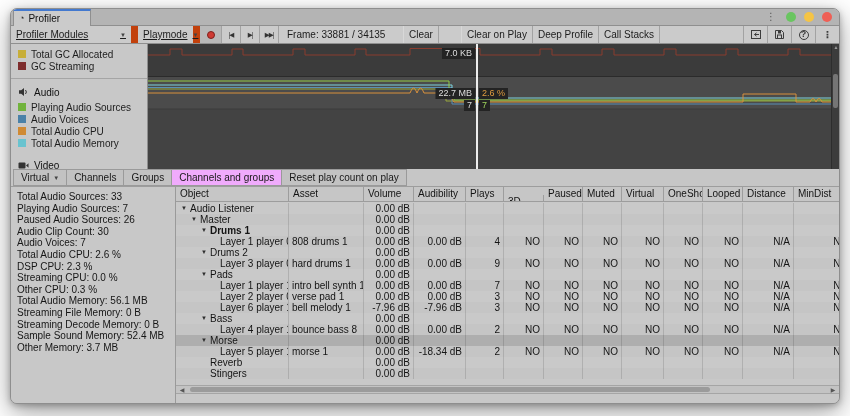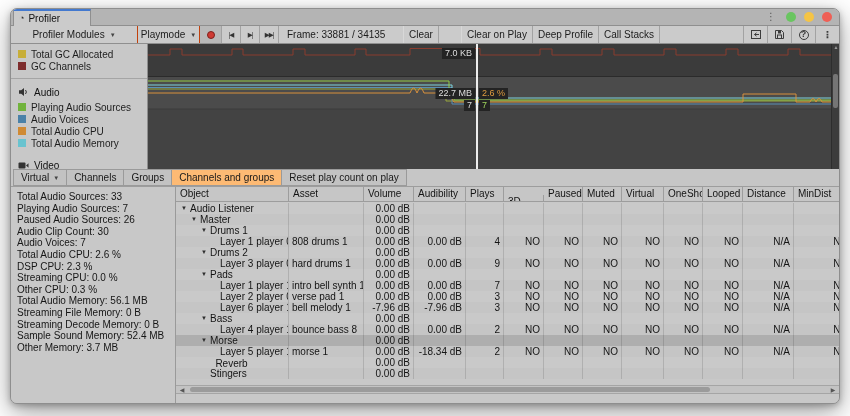--- a/index.html
+++ b/index.html
@@ -13,21 +13,21 @@
   .wtab{position:absolute;left:2px;top:0;height:17px;width:78px;background:#cbcbcb;border:1px solid #8f8f8f;border-bottom:none;
     border-top:2px solid #4379cf;display:flex;align-items:center;padding:0 5px;font-size:10px;color:#111;}
   .wtab .ticon{font-size:9px;margin-right:4px;color:#333;line-height:1;}
   .wcontrols{position:absolute;right:7px;top:3px;display:flex;align-items:center;gap:8px;}
   .wkebab{color:#5a5a5a;font-size:10px;line-height:1;margin-right:2px;}
   .dot{width:10px;height:10px;border-radius:50%;}
   
   .toolbar{position:absolute;left:0;top:17px;right:0;height:18px;background:#cbcbcb;border-bottom:1px solid #8f8f8f;
     display:flex;align-items:stretch;font-size:10px;color:#1c1c1c;}
   .tb{display:flex;align-items:center;padding:0 5px;white-space:nowrap;}
-  .dd{justify-content:center;border-right:1px solid #c2410c;}
+  .dd{justify-content:space-between;border-right:7px solid #c2410c;text-decoration:underline;}
   .caret{font-size:6px;color:#444;margin-left:5px;}
   .tbtn{border-right:1px solid #a2a2a2;cursor:default;}
   .recbtn{width:22px;justify-content:center;background:#b9b9b9;border-right:1px solid #a2a2a2;}
   .recdot{width:8px;height:8px;border-radius:50%;background:#cf3a33;border:1px solid #7e221d;}
   .transport{width:19px;justify-content:center;font-size:6.5px;color:#333;border-right:1px solid #a2a2a2;letter-spacing:-1px;}
   .framelabel{padding:0 8px;width:124px;}
   .tgl{border-left:1px solid #d8d8d8;border-right:1px solid #a2a2a2;}
   .gap20{width:22px;}
   .spacer{flex:1;}
   .iconbtn{width:24px;justify-content:center;border-left:1px solid #a2a2a2;color:#333;}
@@ -53,21 +53,21 @@
   .cl-right{transform:translateX(-100%);}
   .vscroll{position:absolute;right:0;top:0;width:8px;height:100%;background:#3c3c3c;border-left:1px solid #2d2d2d;z-index:5;}
   .vthumb{position:absolute;left:1px;right:1px;top:30px;height:34px;background:#757575;border-radius:2px;}
   .varrow{position:absolute;top:1px;left:1px;width:6px;text-align:center;font-size:5px;color:#9a9a9a;line-height:1;}
   
   .tabbar{position:absolute;left:0;top:160px;right:0;height:18px;background:#c6c6c6;border-bottom:1px solid #9d9d9d;
     display:flex;align-items:flex-end;padding-left:2px;}
   .dtab{height:17px;display:flex;align-items:center;padding:0 7px;font-size:10px;color:#181818;background:#c2c2c2;
     border:1px solid #9a9a9a;border-left:none;}
   .dtab:first-child{border-left:1px solid #9a9a9a;}
-  .dtab.active{background:#fdba74;}
+  .dtab.active{background:#f0abfc;}
   .dtab .caret{margin-left:4px;}
   
   .bottompane{position:absolute;left:0;top:178px;right:0;bottom:0;background:#c8c8c8;}
   .statspanel{position:absolute;left:0;top:0;width:165px;height:100%;border-right:1px solid #9a9a9a;padding:4px 0 0 6px;overflow:hidden;}
   .stat-line{font-size:10px;line-height:11.6px;color:#161616;white-space:nowrap;}
   .tablewrap{position:absolute;left:165px;top:0;right:0;bottom:0;overflow:hidden;}
   .thead{display:flex;height:15px;background:#c6c6c6;border-bottom:1px solid #9d9d9d;}
   .hcell{flex:none;font-size:10px;line-height:14px;color:#141414;padding:0 4px;border-right:1px solid #9d9d9d;
     overflow:hidden;white-space:nowrap;}
   .tbody{position:absolute;left:0;top:16px;right:0;}
@@ -149,21 +149,21 @@
 
   <div class="chartpane">
     <div class="sidebar">
       <div id="mem-legend">
           <div class="legend-row">
             <span class="swatch" style="background: rgb(199, 174, 57);"></span>
             <span>Total GC Allocated</span>
           </div>
           <div class="legend-row">
             <span class="swatch" style="background: rgb(126, 45, 45);"></span>
-            <span>GC Channels</span>
+            <span>GC Streaming</span>
           </div>
         </div>
       <div class="side-sep"></div>
       <div class="module-header">
         <span class="micon">
           <svg width="11" height="10">
               <path d="M1 3.2 h2.2 L6 1 v8 L3.2 6.8 H1 Z" fill="#333"></path>
               <path d="M7.5 3 q1.8 2 0 4" stroke="#333" fill="none"></path>
             </svg>
         </span>
@@ -310,21 +310,21 @@
             <div class="tcell num" style="width: 40px;"></div>
             <div class="tcell num" style="width: 39px;"></div>
             <div class="tcell num" style="width: 39px;"></div>
             <div class="tcell num" style="width: 42px;"></div>
             <div class="tcell num" style="width: 39px;"></div>
             <div class="tcell num" style="width: 40px;"></div>
             <div class="tcell num" style="width: 51px;"></div>
             <div class="tcell num" style="width: 60px;"></div>
           </div>
           <div class="trow">
-            <div class="tcell object" style="width: 113px;">
+            <div class="tcell object" style="width: 113px; font-weight: bold;">
               <span class="indent" style="width: 23px;"></span>
               <span class="fold">▼</span>
               <span>Drums 1</span>
             </div>
             <div class="tcell" style="width: 75px;"></div>
             <div class="tcell num" style="width: 50px;">0.00 dB</div>
             <div class="tcell num" style="width: 52px;"></div>
             <div class="tcell num" style="width: 38px;"></div>
             <div class="tcell num" style="width: 40px;"></div>
             <div class="tcell num" style="width: 39px;"></div>
@@ -538,21 +538,21 @@
             <div class="tcell num" style="width: 40px;">NO</div>
             <div class="tcell num" style="width: 39px;">NO</div>
             <div class="tcell num" style="width: 39px;">NO</div>
             <div class="tcell num" style="width: 42px;">NO</div>
             <div class="tcell num" style="width: 39px;">NO</div>
             <div class="tcell num" style="width: 40px;">NO</div>
             <div class="tcell num" style="width: 51px;">N/A</div>
             <div class="tcell num" style="width: 60px;">N/A</div>
           </div>
           <div class="trow">
-            <div class="tcell object" style="width: 113px; flex-direction: column;">
+            <div class="tcell object" style="width: 113px;">
               <span class="indent" style="width: 23px;"></span>
               <span class="fold"></span>
               <span>Reverb</span>
             </div>
             <div class="tcell" style="width: 75px;"></div>
             <div class="tcell num" style="width: 50px;">0.00 dB</div>
             <div class="tcell num" style="width: 52px;"></div>
             <div class="tcell num" style="width: 38px;"></div>
             <div class="tcell num" style="width: 40px;"></div>
             <div class="tcell num" style="width: 39px;"></div>

